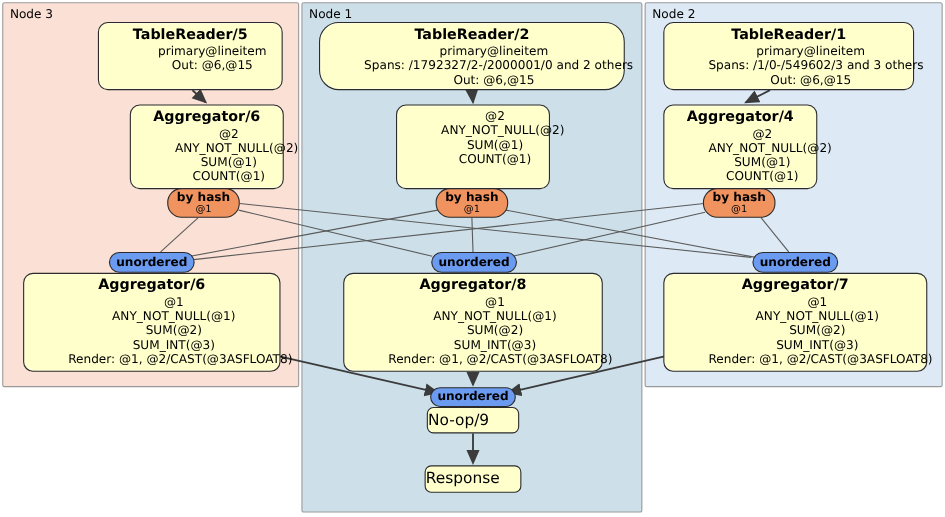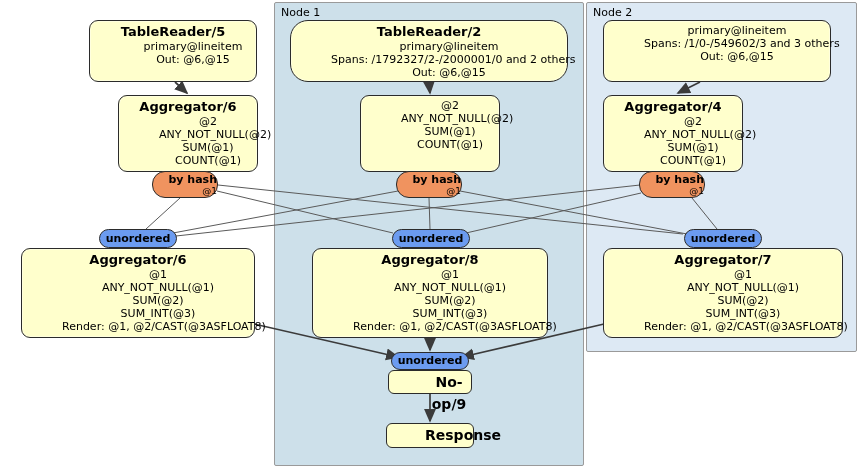--- a/index.html
+++ b/index.html
@@ -43,21 +43,21 @@
   .proc-title { font-size: 13px; font-weight: bold; color: #000; line-height: 16px; }
   .proc-line  { font-size: 11px; color: #000; line-height: 13px; white-space: nowrap; padding-left: 40px; }
 
   .hash-pill {
     position: absolute;
     width: 66px;
     height: 27px;
     background: #f0935f;
     border: 1px solid #2b2b2b;
     border-radius: 13px;
-    text-align: right;
+    text-align: center;
     z-index: 3;
   }
   .hash-title { font-size: 11px; font-weight: bold; line-height: 13px; margin-top: 1px; }
   .hash-key   { font-size: 9px; line-height: 10px; }
 
   .sync-pill {
     position: absolute;
     width: 78px;
     height: 19px;
     background: #6b9bf0;
@@ -69,34 +69,36 @@
     line-height: 17px;
     color: #000;
     z-index: 3;
   }
 
   .term-box {
     position: absolute;
     background: #ffffcc;
     border: 1px solid #2b2b2b;
     border-radius: 6px;
-    text-align: center;
+    text-align: left;
     font-size: 14px;
-    font-weight: bold;
+    font-weight: normal;
     z-index: 2;
-    padding-left: 38px;
   }
 
   .z2 { z-index: 2; }
 </style>
 </head>
 <body>
 
 <div class="canvas">
 
+  <div class="region" id="region-node3">
+    <div class="region-label">Node 3</div>
+  </div>
   <div class="region" id="region-node1">
     <div class="region-label">Node 1</div>
   </div>
   <div class="region" id="region-node2">
     <div class="region-label">Node 2</div>
   </div>
 
   <svg class="edges">
     <defs>
       <marker id="arrow" markerWidth="9" markerHeight="8" refX="7" refY="3.5" orient="auto">
@@ -130,20 +132,21 @@
     <div class="proc-line">primary@lineitem</div>
     <div class="proc-line">Out: @6,@15</div>
   </div>
   <div class="proc-box z2" style="left:290px; top:20px; width:278px; height:62px;border-radius:18px;">
     <div class="proc-title">TableReader/2</div>
     <div class="proc-line">primary@lineitem</div>
     <div class="proc-line">Spans: /1792327/2-/2000001/0 and 2 others</div>
     <div class="proc-line">Out: @6,@15</div>
   </div>
   <div class="proc-box z2" style="left:603px; top:20px; width:228px; height:62px;">
+    <div class="proc-title">TableReader/1</div>
     <div class="proc-line">primary@lineitem</div>
     <div class="proc-line">Spans: /1/0-/549602/3 and 3 others</div>
     <div class="proc-line">Out: @6,@15</div>
   </div>
 
   <div class="proc-box z2" style="left:118px; top:95px; width:140px; height:77px;">
     <div class="proc-title">Aggregator/6</div>
     <div class="proc-line">@2</div>
     <div class="proc-line">ANY_NOT_NULL(@2)</div>
     <div class="proc-line">SUM(@1)</div>

